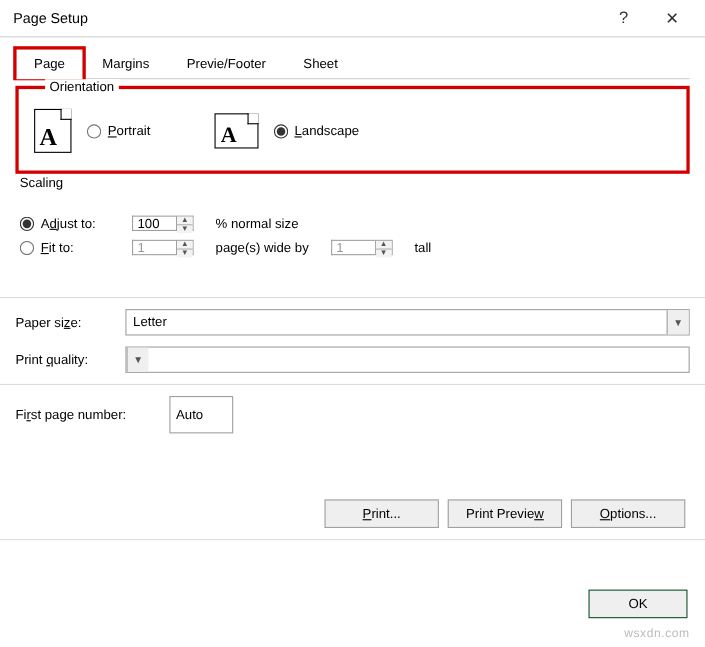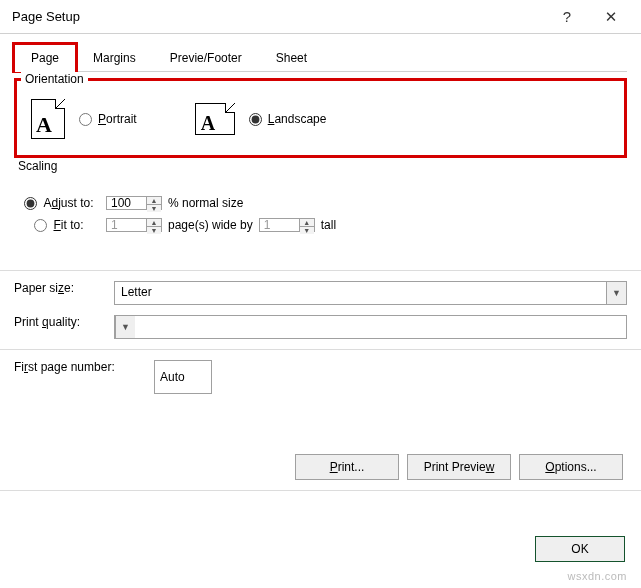--- a/index.html
+++ b/index.html
@@ -67,21 +67,21 @@
   }
   .group {
     border: 1px solid #d0d0d0;
     margin: 10px 0 0 0;
     padding: 18px 14px 16px 14px;
     position: relative;
   }
   .group .legend {
     position: absolute;
     top: -9px;
-    left: 4px;
+    left: 24px;
     background: #fff;
     padding: 0 4px;
     font-size: 12px;
   }
   .group.hl {
     border: 3px solid #d40000;
   }
   .orient-row {
     display: flex;
     align-items: center;
@@ -116,26 +116,25 @@
   .page-icon.landscape {
     width: 40px;
     height: 32px;
   }
   .page-icon.landscape .letter { font-size: 20px; left: 5px; bottom: 1px;}
   .radio-wrap {
     display: flex;
     align-items: center;
     gap: 4px;
     cursor: pointer;
-    justify-content: center;
   }
   .radio-wrap input[type=radio] { margin: 0 2px 0 0; accent-color: #333;}
   .u { text-decoration: underline; }
   .scaling-body { padding: 2px 4px 4px 4px; }
-  .row { display: flex; align-items: center; margin: 8px 0; gap: 6px; }
+  .row { display: flex; align-items: center; margin: 8px 0; gap: 20px; }
   .row label.rl { min-width: 78px; }
   .spinner {
     display: flex;
     align-items: stretch;
     height: 14px;
     justify-content: space-between;
   }
   .spinner input {
     width: 40px;
     border: 1px solid #a0a0a0;
@@ -155,21 +154,21 @@
     align-items: center;
     justify-content: center;
     font-size: 7px;
     line-height: 1;
     background: #f3f3f3;
     cursor: pointer;
     color: #555;
   }
   .spinner .btns div:first-child { border-bottom: 1px solid #a0a0a0; }
   .spinner.disabled input { color: #999; background: #fff; }
-  .labelrow { display: flex; align-items: flex-start; margin: 10px 0; gap: 10px;}
+  .labelrow { display: flex; align-items: center; margin: 10px 0; gap: 10px;}
   .labelrow .lbl { width: 90px; }
   .labelrow.wide .lbl { width: 130px;}
   .dropdown {
     flex: 1;
     display: flex;
     border: 1px solid #a0a0a0;
     height: 24px;
     align-items: stretch;
   }
   .dropdown .val {

